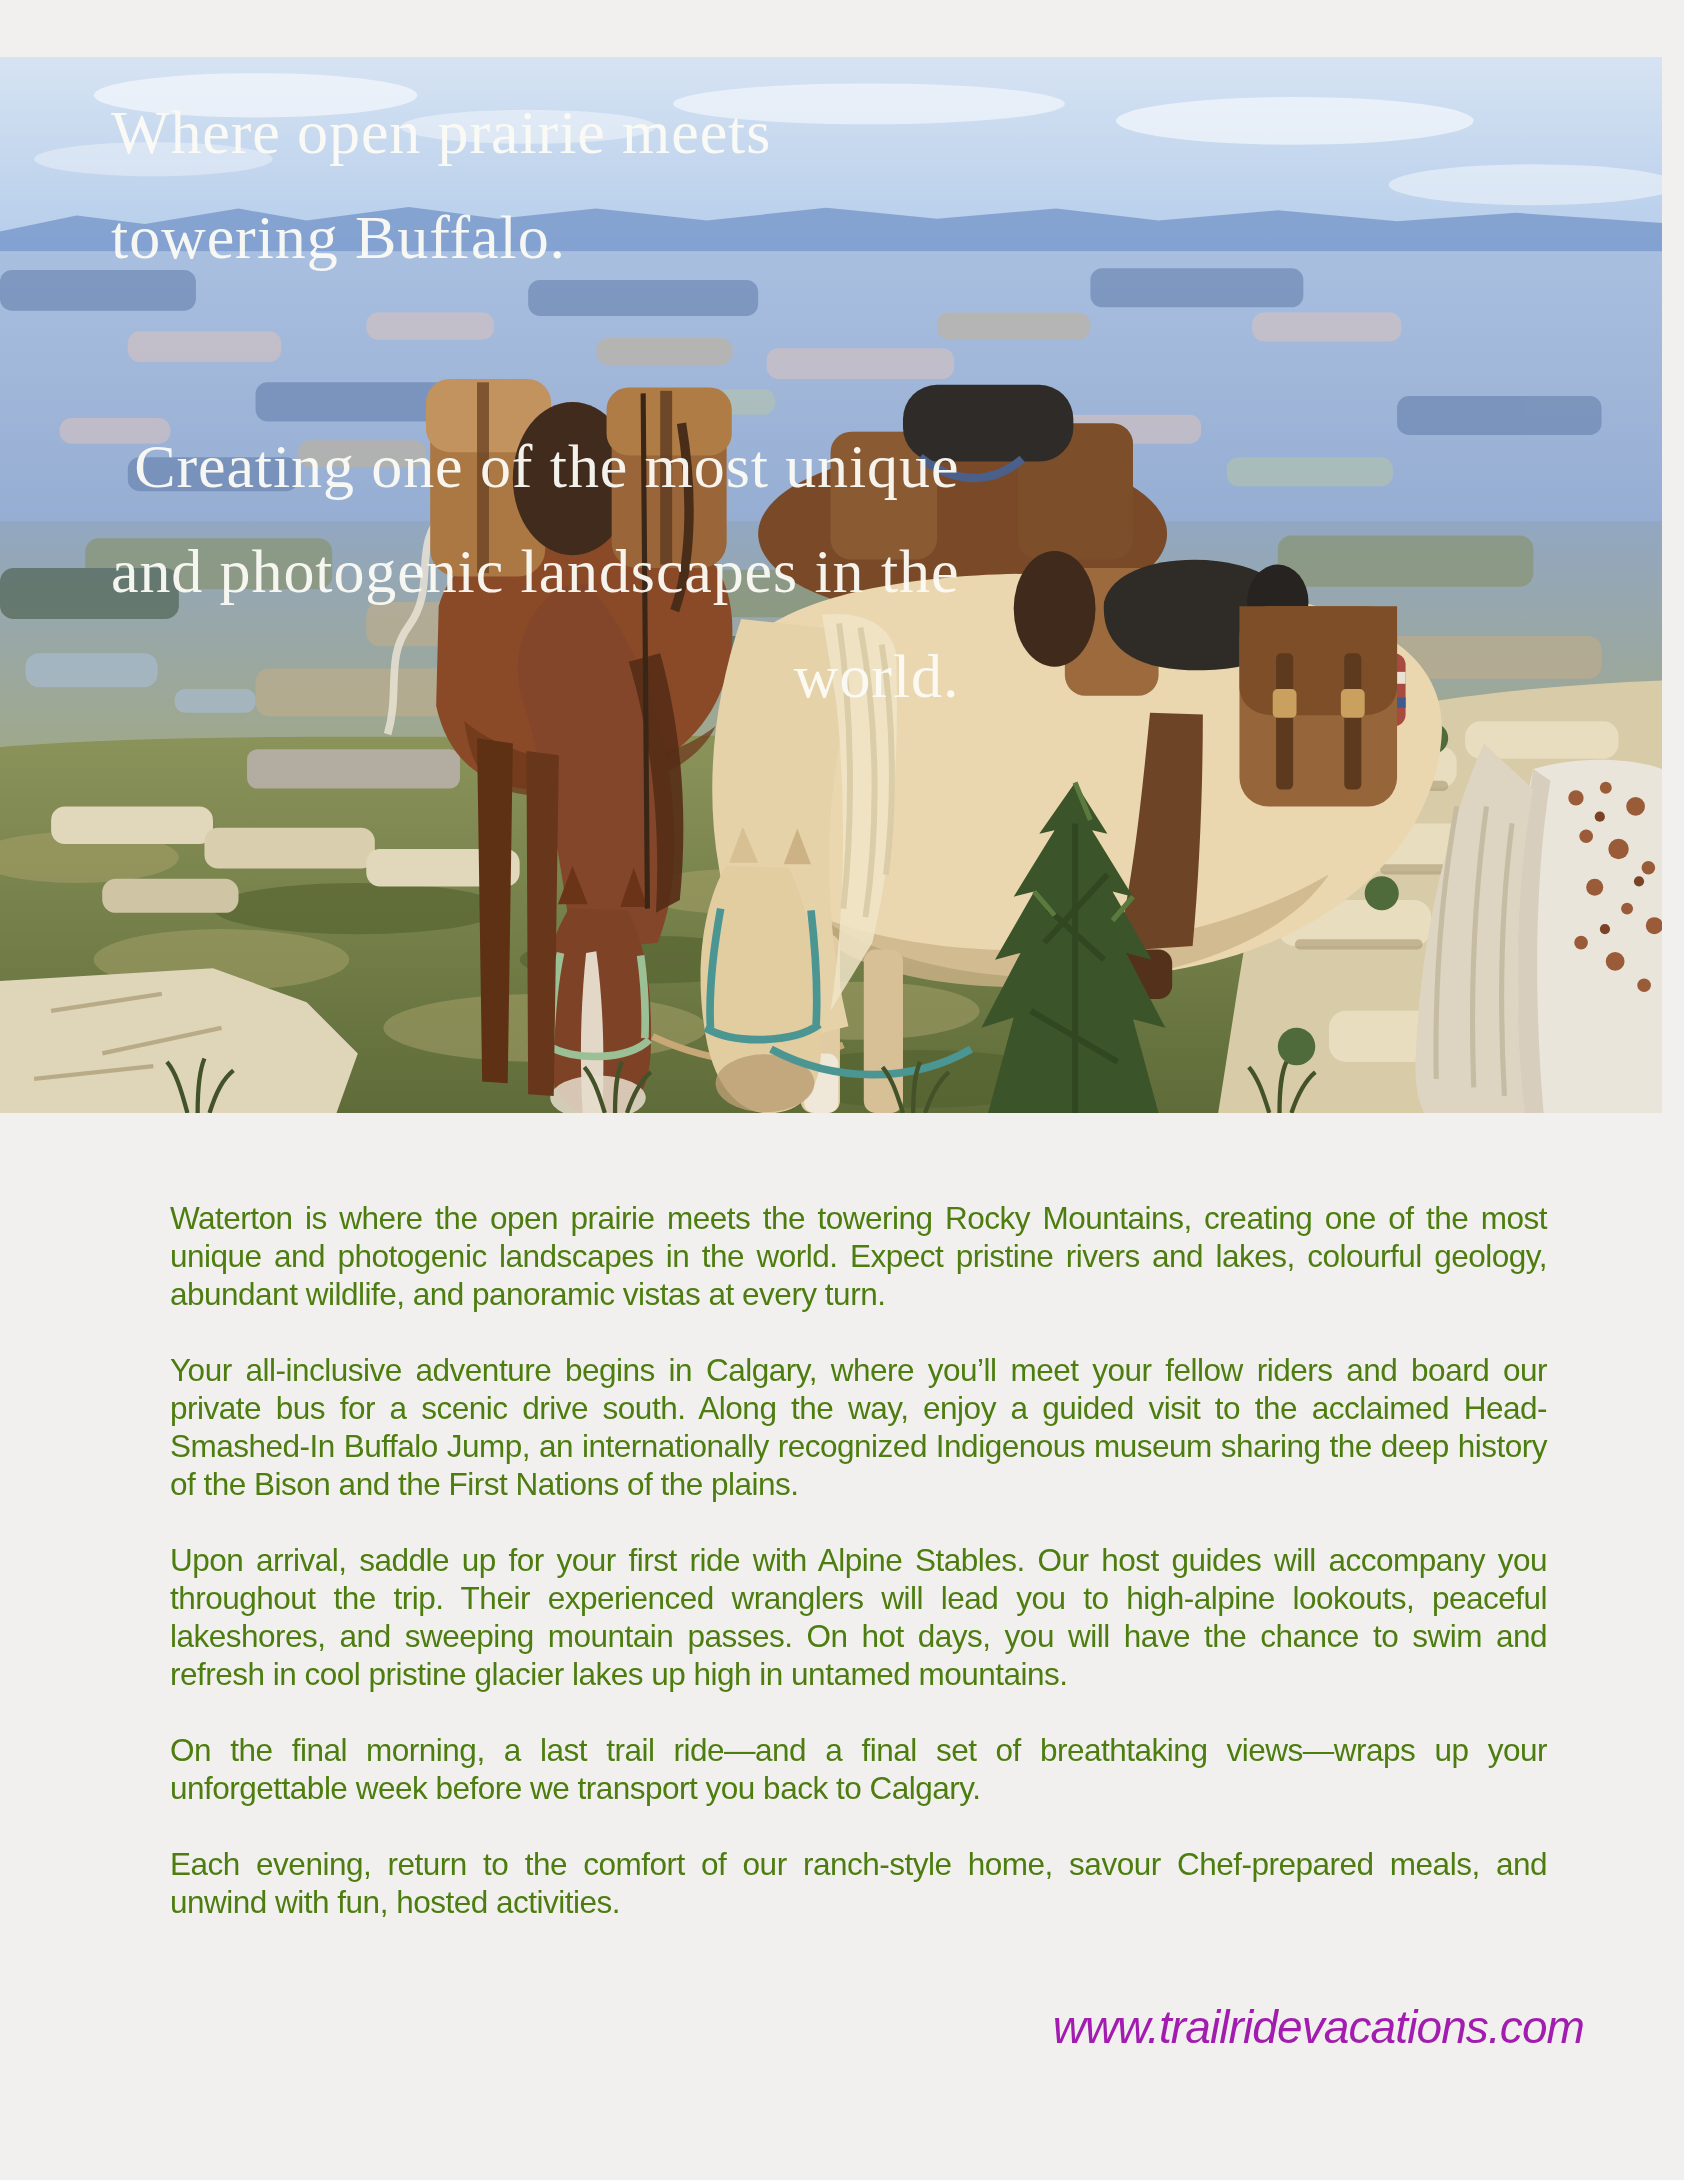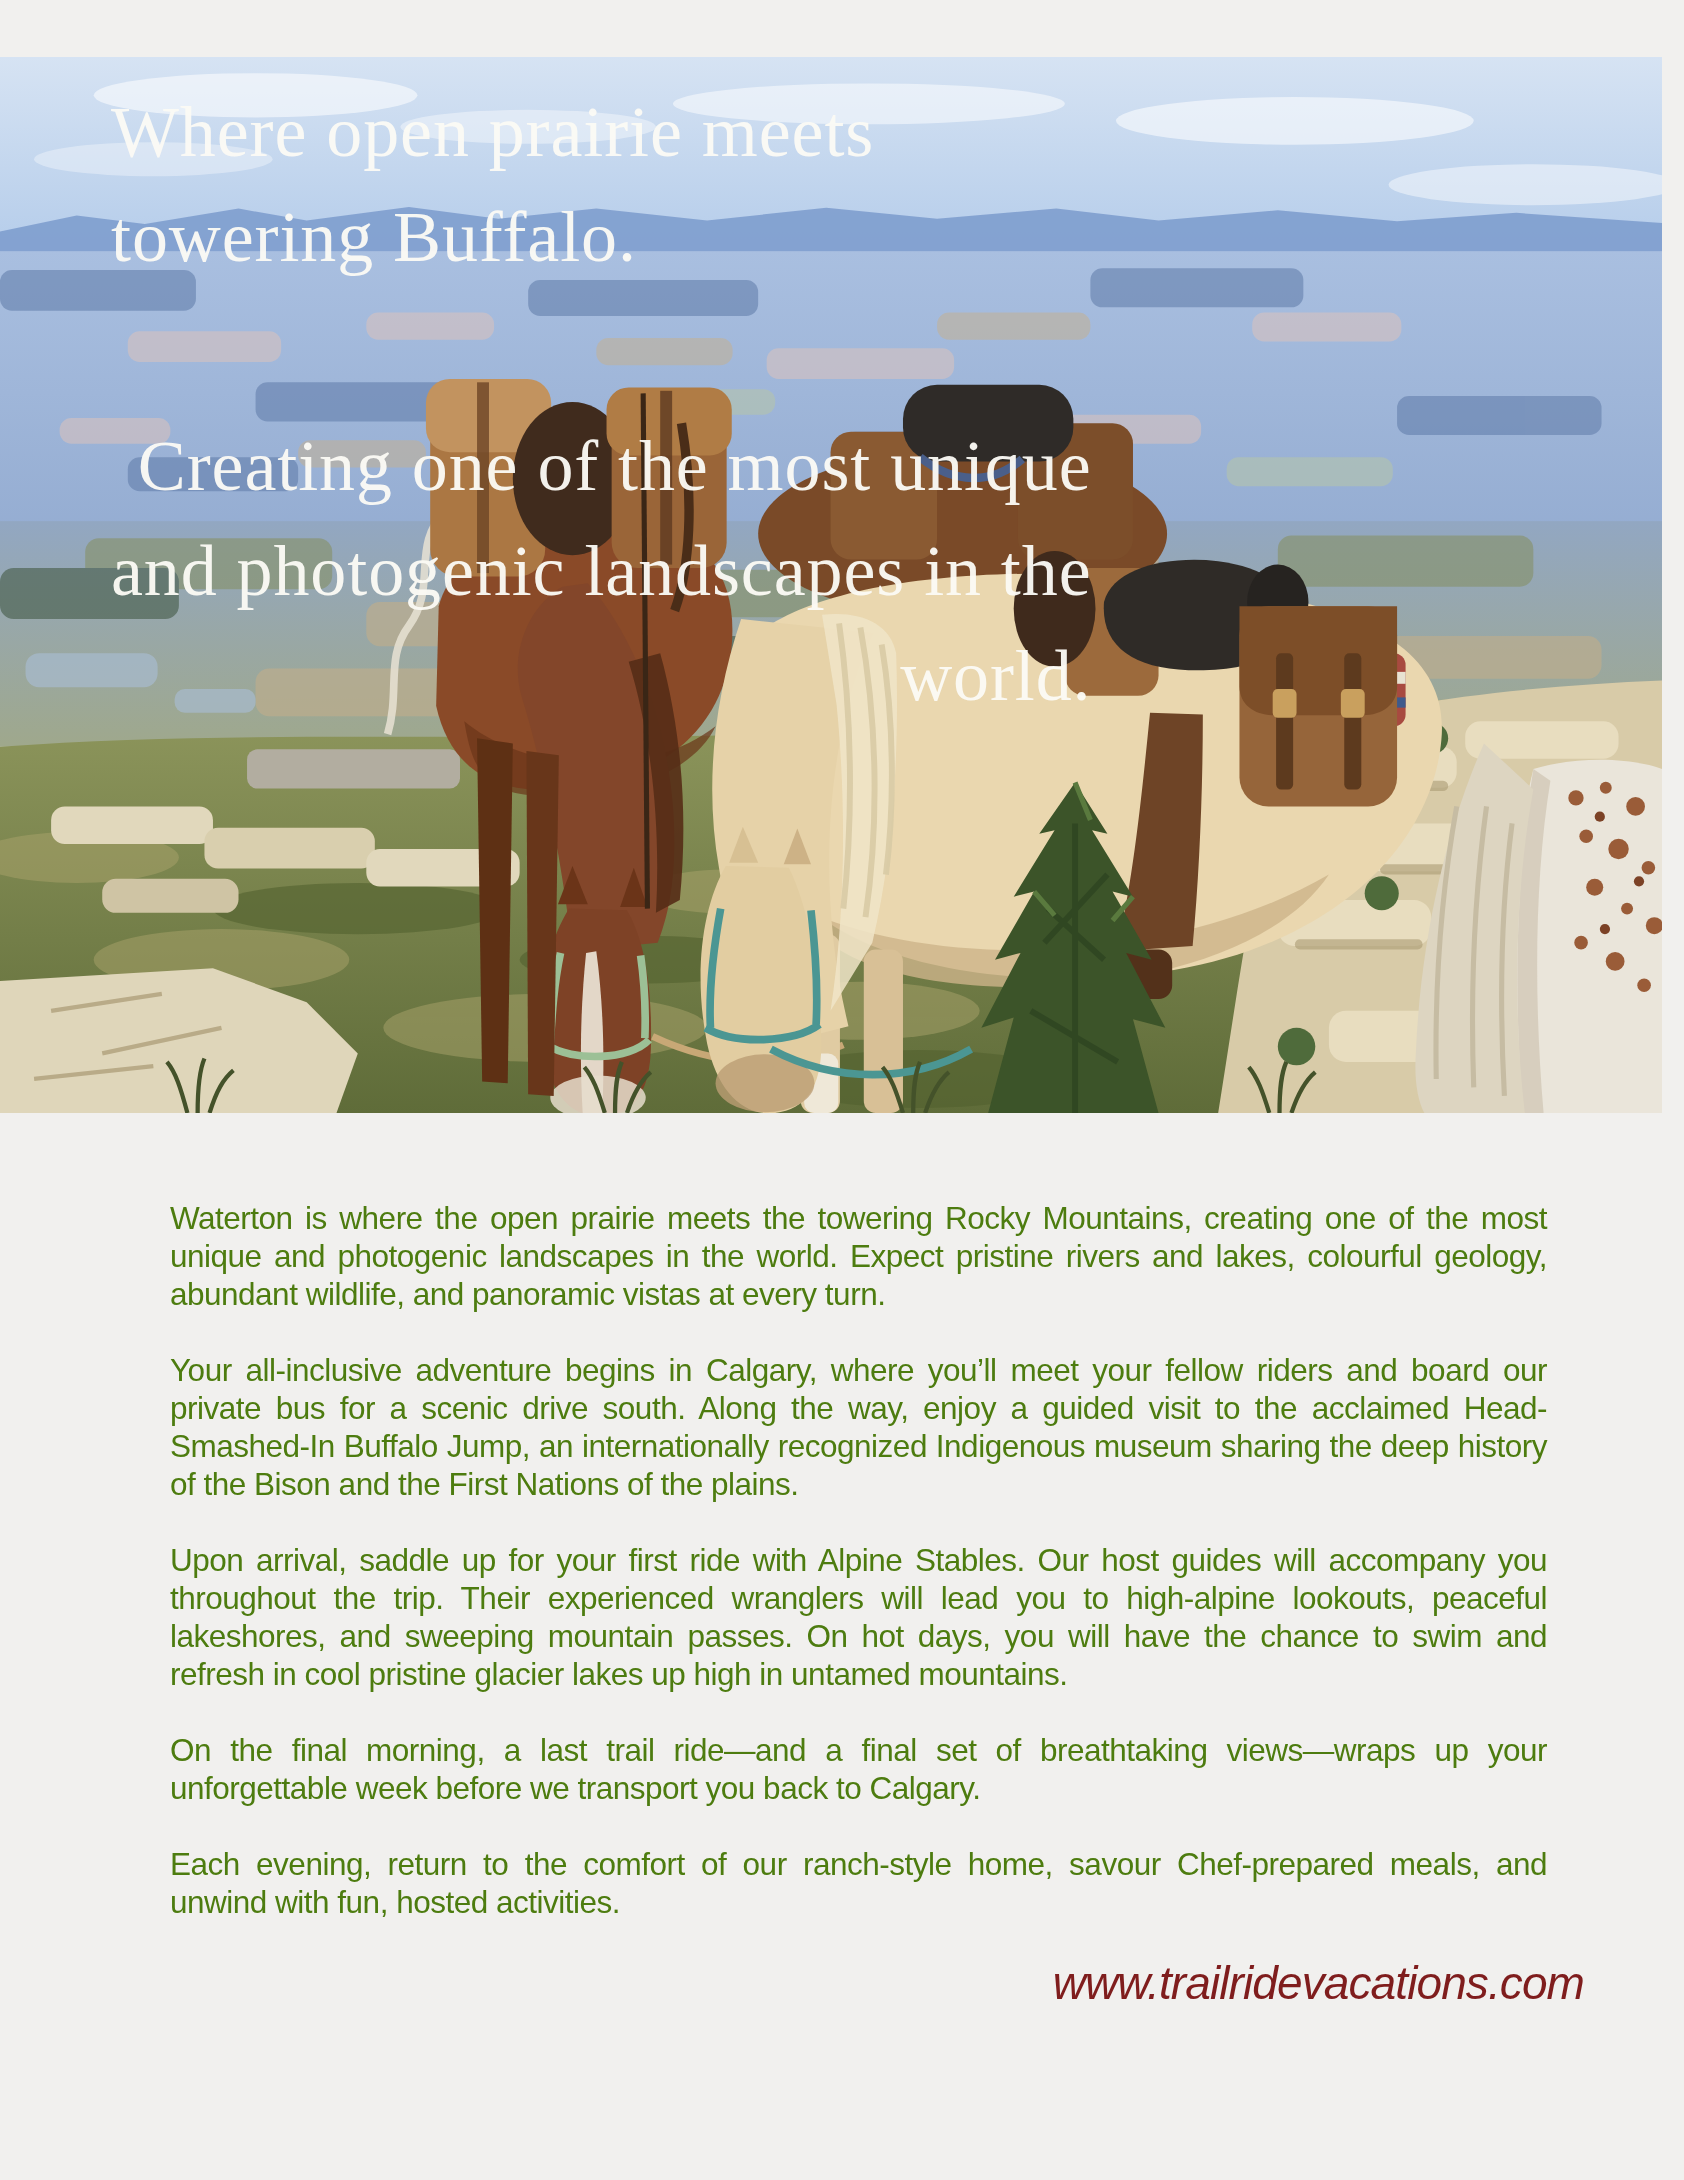--- a/index.html
+++ b/index.html
@@ -20,45 +20,45 @@
   }
   .hero svg { display:block; width:100%; height:100%; }
   .hero-overlay {
     position:absolute; left:111px; top:0; width:1499px; height:100%;
     pointer-events:none;
   }
   .headline {
     position:absolute; left:0; margin:0;
     font-family:"Liberation Serif","DejaVu Serif",serif;
     font-weight:400;
-    font-size:72px; line-height:105px;
+    font-size:62px; line-height:105px;
     letter-spacing:0.9px;
     color:rgba(251,250,245,0.96);
   }
   .headline .hl-line { display:block; }
   .headline.primary   { top:23px; }
   .headline.secondary { top:357px;text-align:right; }
 
   
   .body-copy {
     position:absolute; left:170px; top:1199px; width:1377px;
     color:#4d7c0f;
     font-size:31.5px; line-height:38px;
     letter-spacing:-0.5px;
     text-align:justify;
   }
   .body-copy p { margin:0 0 38px 0; }
   .body-copy p:last-child { margin-bottom:0; }
 
   
   .website {
-    position:absolute; top:1956px; right:101px;
+    position:absolute; top:2000px; right:101px;
     font-size:46px; font-style:italic; font-weight:400;
     letter-spacing:-0.9px;
-    color:#7f1d1d;
+    color:#a21caf;
     text-decoration:none;
     text-align:right;
   }
 </style>
 </head>
 <body>
 
 <div class="page">
 
   <figure class="hero">

